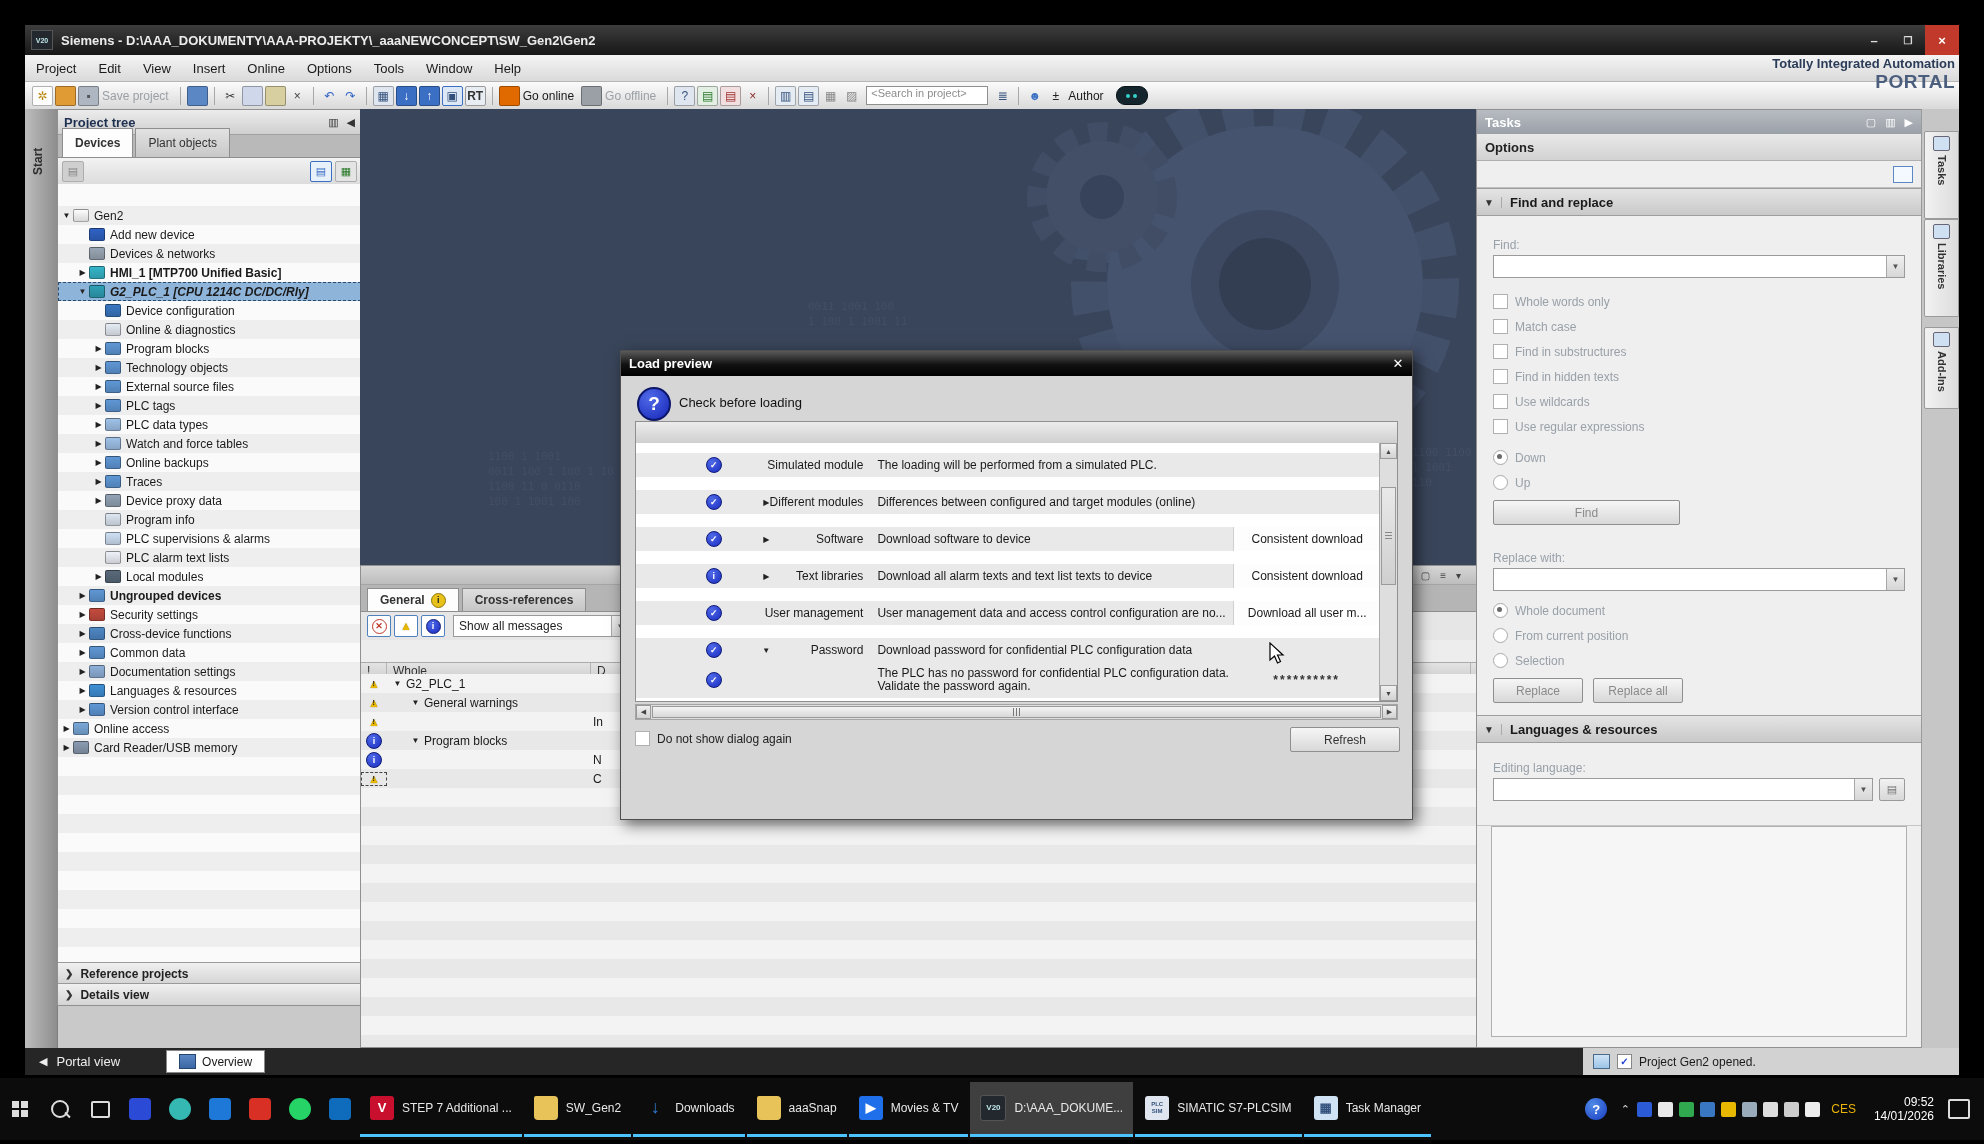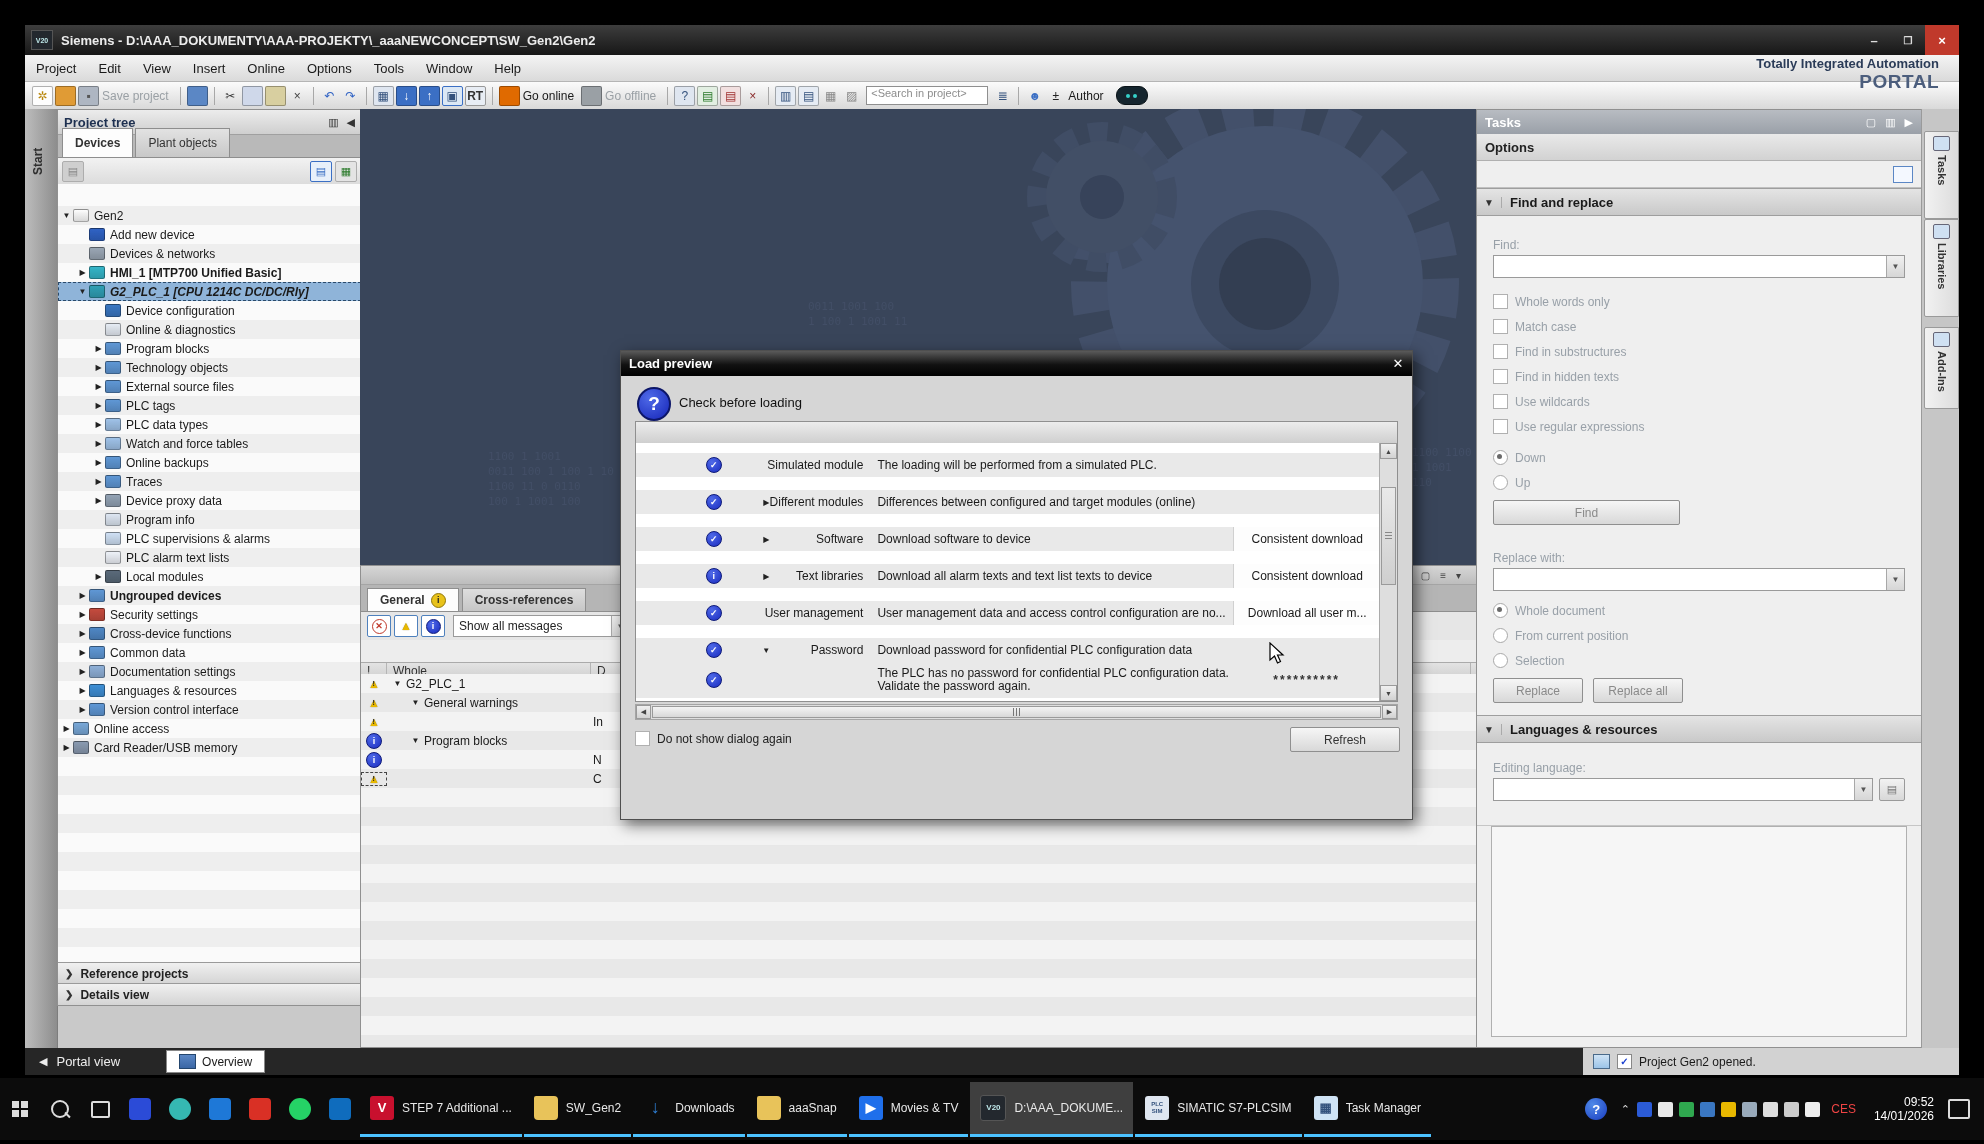--- a/index.html
+++ b/index.html
@@ -13,21 +13,21 @@
     background:linear-gradient(#3d3d3d,#171717);color:#ececec;display:flex;align-items:center;
     font-size:13px;font-weight:bold;padding:0;}
   .appico{width:20px;height:18px;margin:0 8px 0 6px;background:#23282e;border:1px solid #555;
     color:#bfe8ea;font-size:7px;font-weight:bold;display:flex;align-items:center;justify-content:center;}
   .wctl{margin-left:auto;display:flex;height:100%;}
   .wbtn{width:34px;height:100%;display:flex;align-items:center;justify-content:center;color:#ddd;font-size:13px;}
   .wbtn.close{background:#c0392b;color:#fff;}
   .menubar{position:absolute;left:0;top:30px;right:0;height:26px;
     background:linear-gradient(#f4f4f4,#dadada);border-bottom:1px solid #b5b5b5;display:flex;align-items:center;}
   .menu-item{padding:0 11px;font-size:13px;color:#1a1a1a;}
-  .branding{position:absolute;right:20px;top:31px;text-align:right;z-index:5;}
+  .branding{position:absolute;right:4px;top:31px;text-align:right;z-index:5;}
   .branding .l1{font-size:13px;font-weight:bold;color:#2b3c58;}
   .branding .l2{font-size:19px;font-weight:bold;color:#4c5e7d;letter-spacing:.5px;}
   .toolbar{position:absolute;left:0;top:57px;right:0;height:27px;
     background:linear-gradient(#fbfbfb,#d9d9d9);border-bottom:1px solid #9f9f9f;
     display:flex;align-items:center;padding-left:6px;}
   .tico{width:19px;height:18px;margin:0 1px;border-radius:2px;display:flex;align-items:center;
     justify-content:center;font-size:12px;}
   .tico.active{border:1px solid #3b6fc4;background:#dce8f5;}
   .tsep{width:1px;height:18px;background:#a8a8a8;margin:0 5px;}
   .tlabel{font-size:12px;color:#1a1a1a;margin:0 6px 0 2px;}
@@ -895,21 +895,21 @@
     <span class="" style="width: 18px; color: rgb(221, 221, 221); font-size: 11px; display: flex; justify-content: center;">⌃</span>
     <span class="trayico" style="background: rgb(43, 91, 215);"></span>
     <span class="trayico" style="background: rgb(232, 232, 232);"></span>
     <span class="trayico" style="background: rgb(47, 168, 79);"></span>
     <span class="trayico" style="background: rgb(58, 119, 194);"></span>
     <span class="trayico" style="background: rgb(232, 184, 0);"></span>
     <span class="trayico" style="background: rgb(153, 170, 187);"></span>
     <span class="trayico" style="background: rgb(221, 221, 221);"></span>
     <span class="trayico" style="background: rgb(204, 204, 204);"></span>
     <span class="trayico" style="background: rgb(238, 238, 238);"></span>
-    <span style="color: #ef4444; font-size: 12px; margin: 0px 8px;">CES</span>
+    <span style="color: #eab308; font-size: 12px; margin: 0px 8px;">CES</span>
     <span class="clock">
       <div>09:52</div>
       <div>14/01/2026</div>
     </span>
     <span style="width: 18px; height: 16px; border: 2px solid rgb(221, 221, 221); border-radius: 2px; margin: 0px 14px 0px 4px;"></span>
   </div>
 
 <svg class="cursor" style="left:1268px;top:642px;" width="22" height="24">
   <polygon points="2,1 2,18 6.5,14 9.5,21 12.5,19.5 9.5,13 15,13" fill="#fff" stroke="#000" stroke-width="1.2"></polygon>
 </svg>

